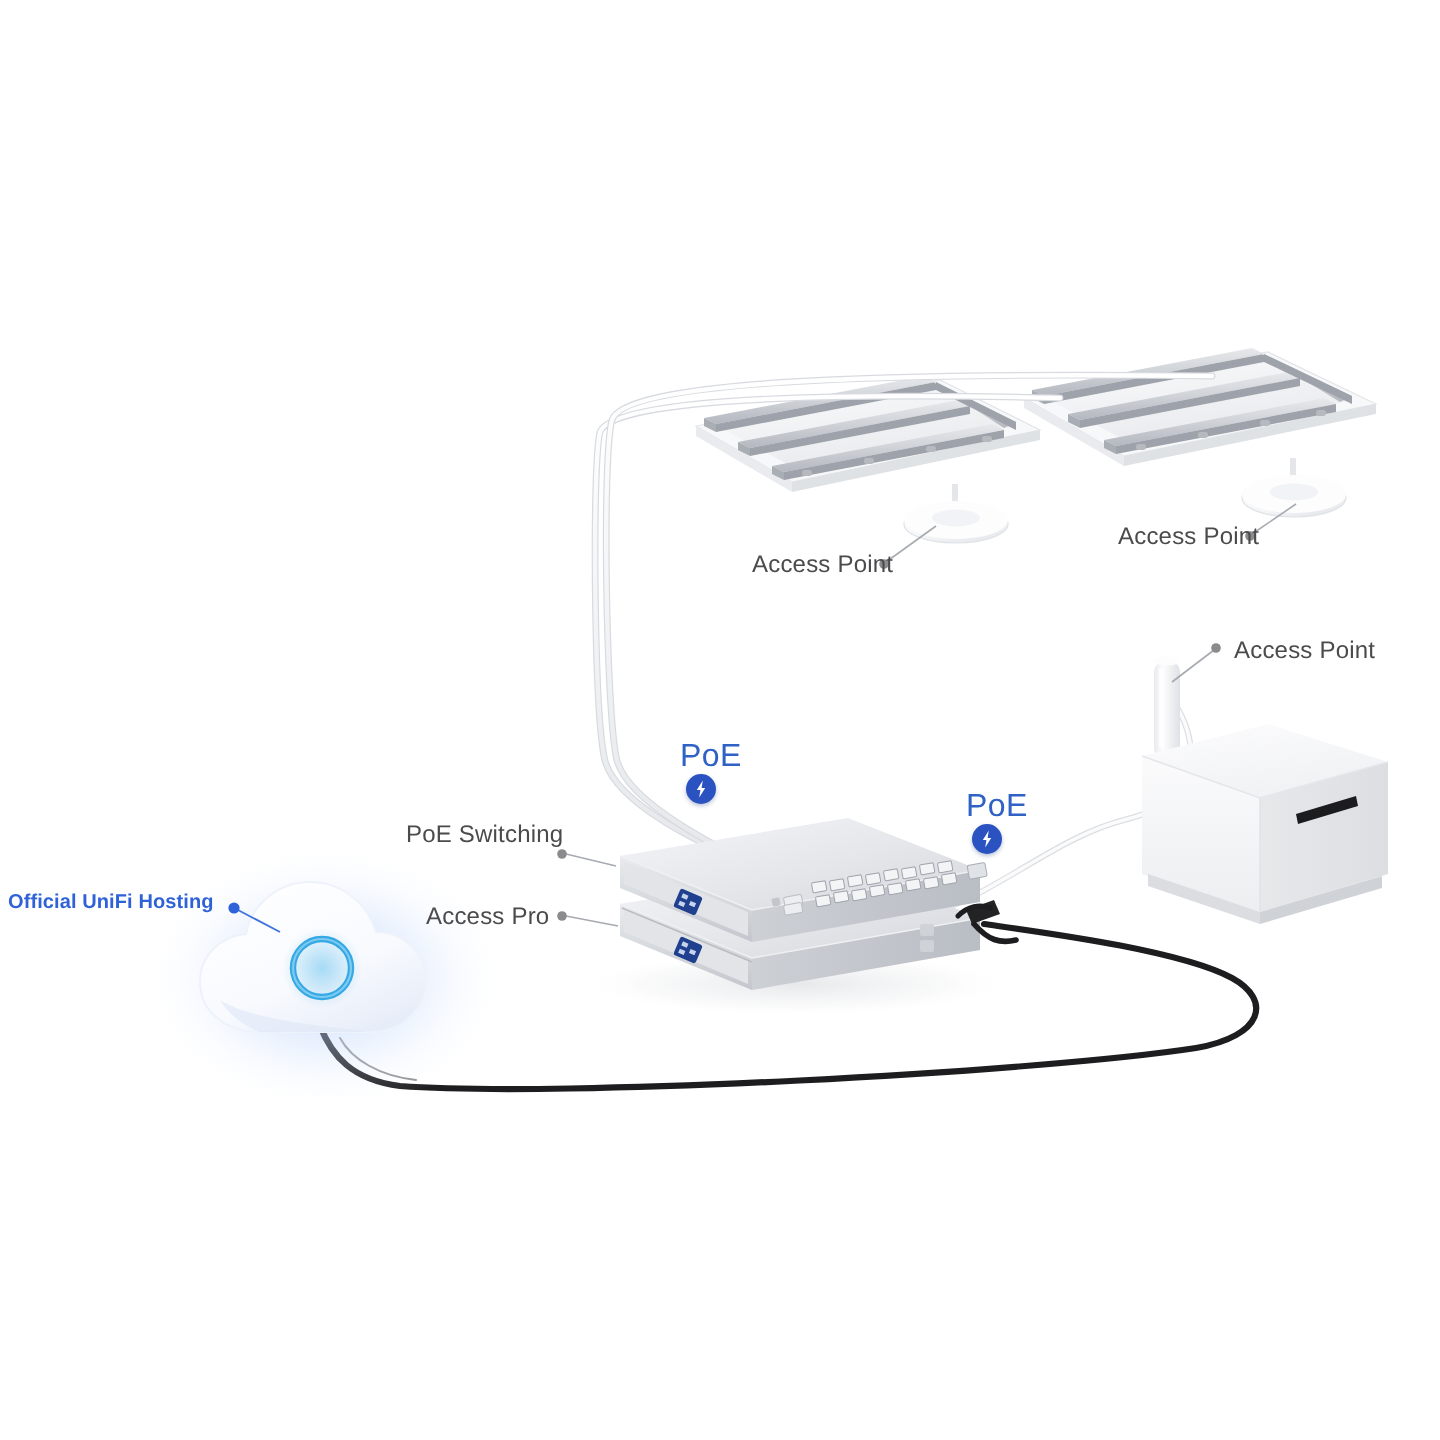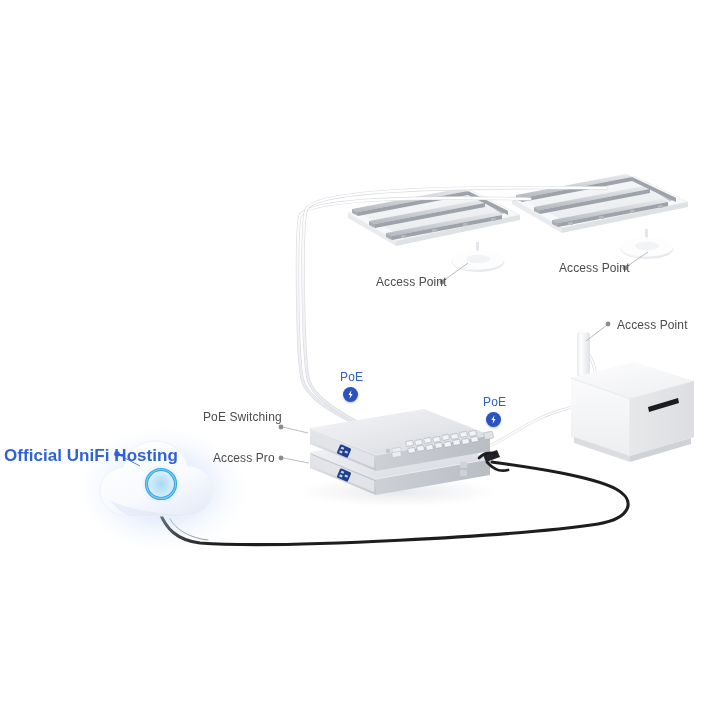--- a/index.html
+++ b/index.html
@@ -30,30 +30,30 @@
     font-family: "Liberation Sans", sans-serif;
     font-size: 12px;
     color: #4b4b4d;
     white-space: nowrap;
     letter-spacing: 0.1px;
     line-height: 1;
   }
   .lbl-poe {
     position: absolute;
     font-family: "Liberation Sans", sans-serif;
-    font-size: 12px;
+    font-size: 16px;
     color: #2f62c4;
     white-space: nowrap;
     letter-spacing: 0.2px;
     line-height: 1;
   }
   .lbl-cloud {
     position: absolute;
     font-family: "Liberation Sans", sans-serif;
-    font-size: 17px;
+    font-size: 10px;
     font-weight: bold;
     color: #2f62d8;
     white-space: nowrap;
     letter-spacing: 0.05px;
     line-height: 1;
   }
   .poe-badge {
     position: absolute;
     width: 15px;
     height: 15px;

